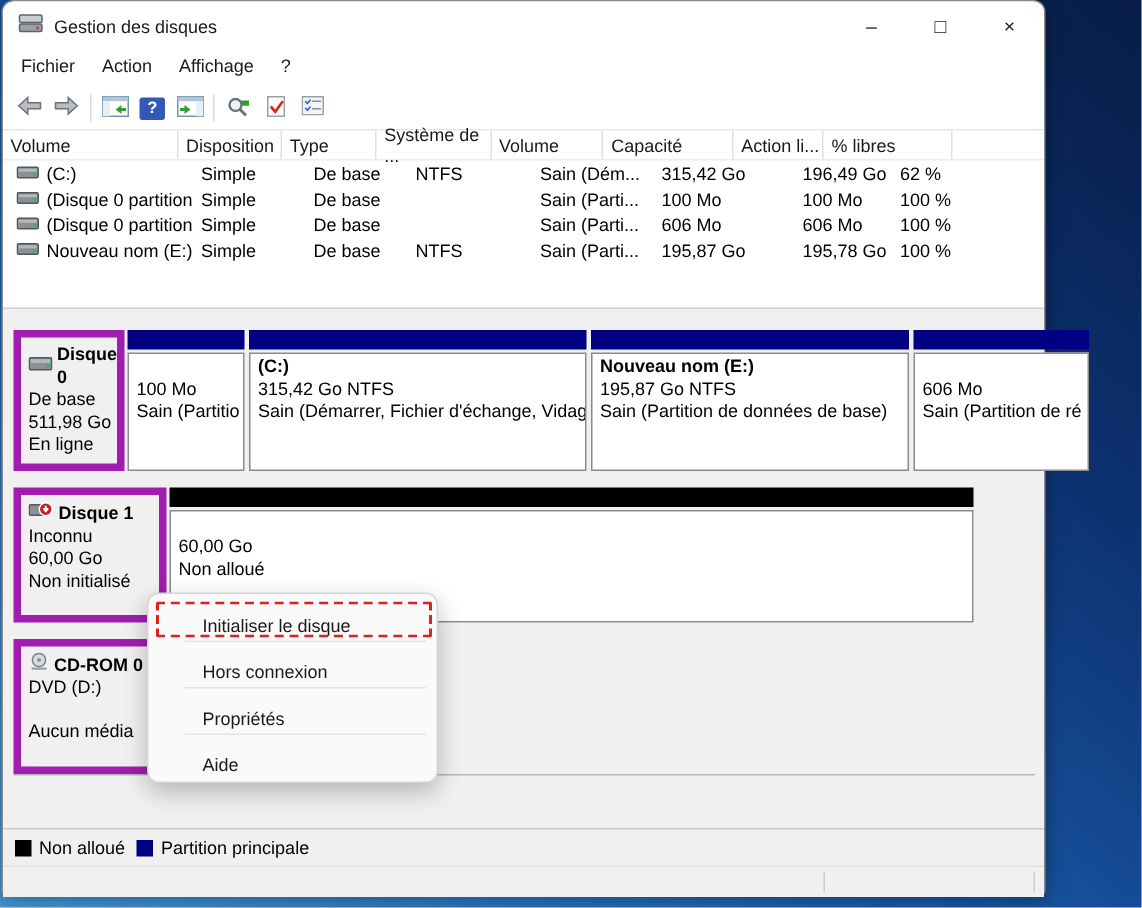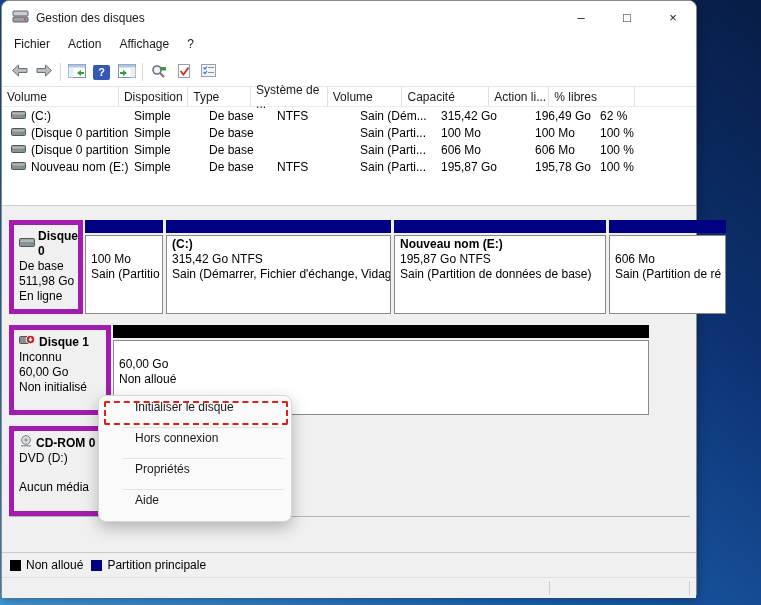--- a/index.html
+++ b/index.html
@@ -59,21 +59,21 @@
   .swatch.black{background:#000000;}
   .swatch.navy{background:#000082;}
   .legend-item{display:flex;align-items:center;margin-right:8px;}
   .statusbar{height:20px;background:#f0f0f0;border-top:1px solid #e0e0e0;position:relative;}
   .sb-sep{position:absolute;top:3px;bottom:3px;width:1px;background:#cdcdcd;}
   .sb-sep.s1{left:547px;}.sb-sep.s2{left:687px;}
   
   .context-menu{position:absolute;left:96px;top:394px;width:192px;background:#fafafa;
     border:1px solid #d6d6d6;border-radius:8px;box-shadow:0 6px 16px rgba(0,0,0,.25);
     padding:4px 0;z-index:20;}
-  .cm-item{position:relative;height:24px;display:flex;align-items:flex-start;padding-left:36px;font-size:12px;color:#1a1a1a;}
+  .cm-item{position:relative;height:24px;display:flex;align-items:flex-end;padding-left:36px;font-size:12px;color:#1a1a1a;}
   .cm-sep{height:1px;background:#e4e4e4;margin:3px 7px 3px 24px;}
   .annotation-rect{position:absolute;left:5px;top:1px;width:180px;height:20px;border:2px dashed #e0201c;border-radius:2px;pointer-events:none;}
 </style>
 </head>
 <body>
 
 <div class="window">
 
   <div class="titlebar">
     <span>

